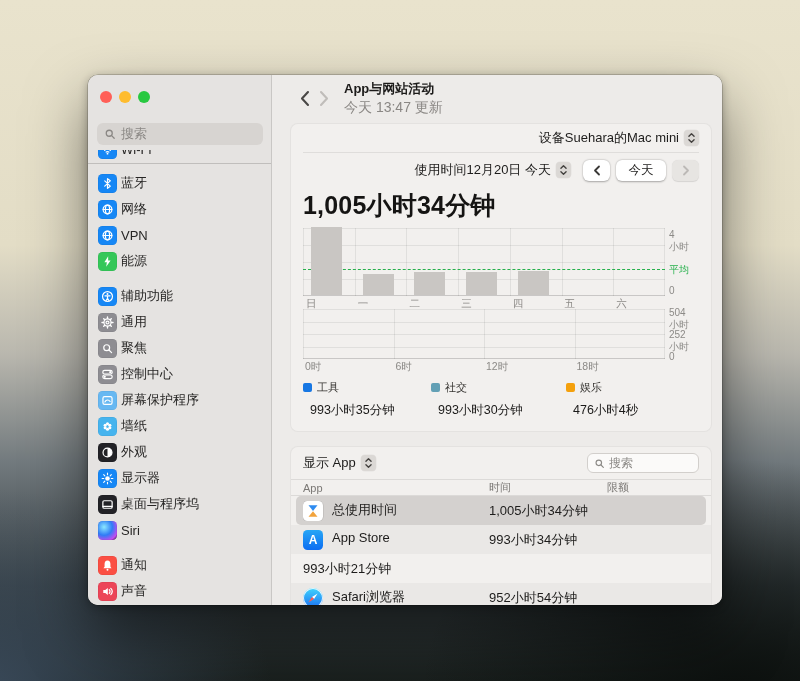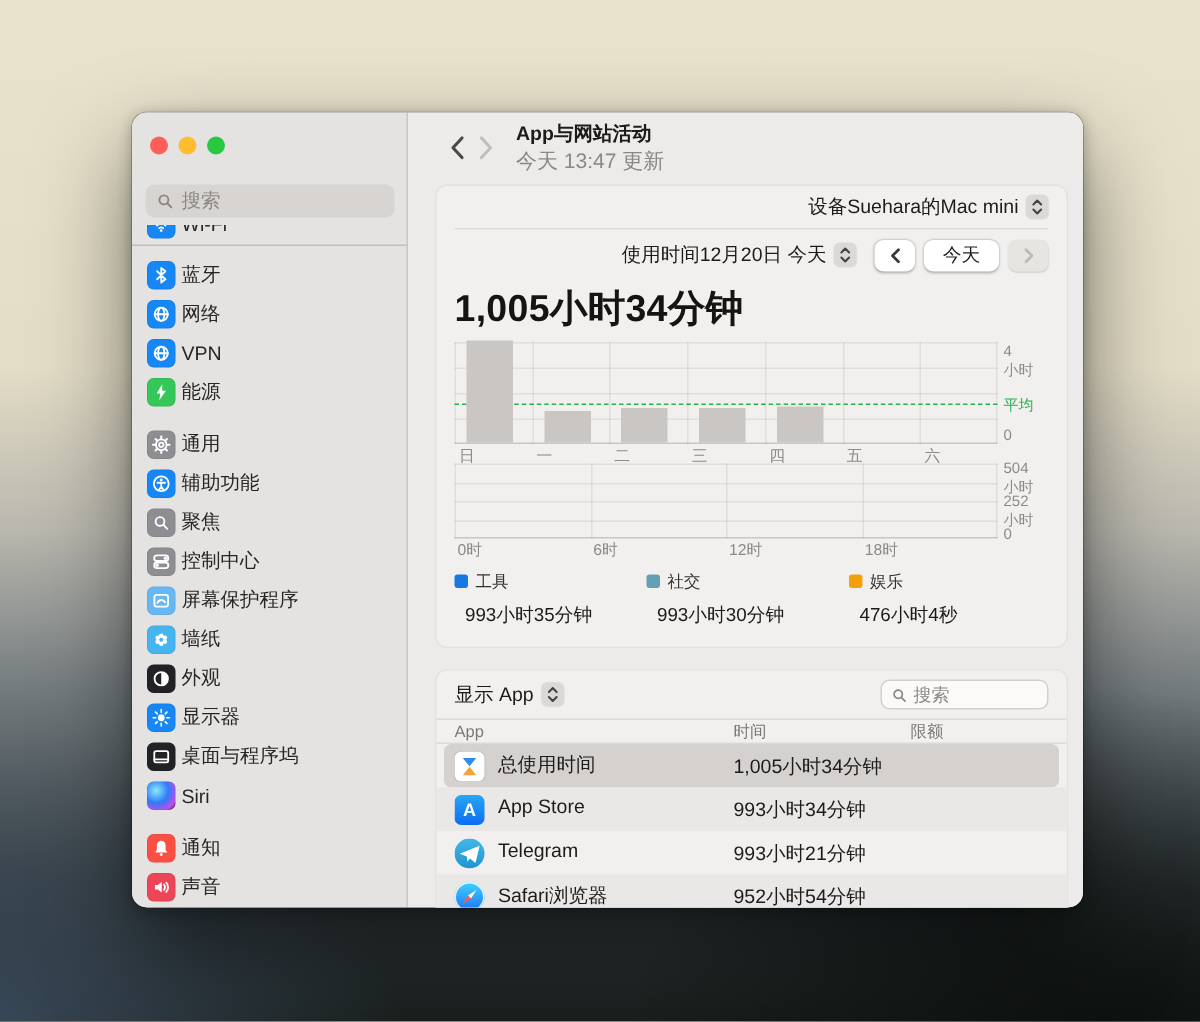--- a/index.html
+++ b/index.html
@@ -177,40 +177,40 @@
               <span class="sicon" style="background: rgb(53, 199, 89);">
                 <svg viewBox="0 0 16 16" fill="none" stroke="#fff" stroke-width="1.5" stroke-linecap="round" stroke-linejoin="round">
                   <path d="M8.8 1.5 L4.2 9 L7.2 9 L6.4 14.5 L11.8 6.8 L8.8 6.8 Z" fill="#fff" stroke="none"></path>
                 </svg>
               </span>
               <span>能源</span>
             </div>
           </div>
           <div class="sgroup">
             <div class="srow">
+              <span class="sicon" style="background: rgb(22, 135, 245);">
+                <svg viewBox="0 0 16 16" fill="none" stroke="#fff" stroke-width="1.5" stroke-linecap="round" stroke-linejoin="round">
+                  <circle cx="8" cy="8" r="6.1"></circle>
+                  <circle cx="8" cy="4.9" r="1.2" fill="#fff" stroke="none"></circle>
+                  <path d="M4.9 7.2h6.2M8 7.2v3M8 10.2l-1.7 2.7M8 10.2l1.7 2.7"></path>
+                </svg>
+              </span>
+              <span>辅助功能</span>
+            </div>
+            <div class="srow">
               <span class="sicon" style="background: rgb(142, 141, 146);">
                 <svg viewBox="0 0 16 16" fill="none" stroke="#fff" stroke-width="1.5" stroke-linecap="round" stroke-linejoin="round">
                   <circle cx="8" cy="8" r="4.4"></circle>
                   <circle cx="8" cy="8" r="1.8"></circle>
                   <g stroke-width="1.7">
                     <path d="M8 1.2v2M8 12.8v2M1.2 8h2M12.8 8h2M3.3 3.3l1.4 1.4M11.3 11.3l1.4 1.4M12.7 3.3l-1.4 1.4M4.7 11.3l-1.4 1.4"></path>
                   </g>
                 </svg>
               </span>
               <span>通用</span>
-            </div>
-            <div class="srow">
-              <span class="sicon" style="background: rgb(22, 135, 245);">
-                <svg viewBox="0 0 16 16" fill="none" stroke="#fff" stroke-width="1.5" stroke-linecap="round" stroke-linejoin="round">
-                  <circle cx="8" cy="8" r="6.1"></circle>
-                  <circle cx="8" cy="4.9" r="1.2" fill="#fff" stroke="none"></circle>
-                  <path d="M4.9 7.2h6.2M8 7.2v3M8 10.2l-1.7 2.7M8 10.2l1.7 2.7"></path>
-                </svg>
-              </span>
-              <span>辅助功能</span>
             </div>
             <div class="srow">
               <span class="sicon" style="background: rgb(142, 141, 146);">
                 <svg viewBox="0 0 16 16" fill="none" stroke="#fff" stroke-width="1.5" stroke-linecap="round" stroke-linejoin="round">
                   <circle cx="7" cy="7" r="3.6"></circle>
                   <path d="M9.8 9.8 L13 13"></path>
                 </svg>
               </span>
               <span>聚焦</span>
             </div>
@@ -517,28 +517,20 @@
                 <span class="tname">
                   <span class="appicon" style="background: linear-gradient(rgb(39, 166, 245), rgb(12, 109, 242));">
                     <span style="color:#fff;font-size:12px;font-weight:bold;line-height:1;">A</span>
                   </span>
                   <span>App Store</span>
                 </span>
                 <span>993小时34分钟</span>
                 <span></span>
               </div>
               <div class="tr">
-                <span class="tname">
-                  <span class="appicon round" style="background: linear-gradient(rgb(67, 183, 232), rgb(31, 149, 208));">
-                    <svg viewBox="0 0 16 16">
-                      <path d="M2.8 8.1 13.4 3.9 11.2 13 8.3 10.6 6.8 12.2 6.6 9.6Z" fill="#fff"></path>
-                    </svg>
-                  </span>
-                  <span>Telegram</span>
-                </span>
                 <span>993小时21分钟</span>
                 <span></span>
               </div>
               <div class="tr stripe">
                 <span class="tname">
                   <span class="appicon round" style="background: linear-gradient(rgb(63, 212, 253), rgb(28, 113, 243)); box-shadow: rgba(255, 255, 255, 0.85) 0px 0px 0px 1px inset;">
                     <svg viewBox="0 0 16 16">
                       <g transform="rotate(45 8 8)">
                         <path d="M8 2.8 9.2 8 6.8 8Z" fill="#fff"></path>
                         <path d="M8 13.2 6.8 8 9.2 8Z" fill="#ff5a52"></path>

